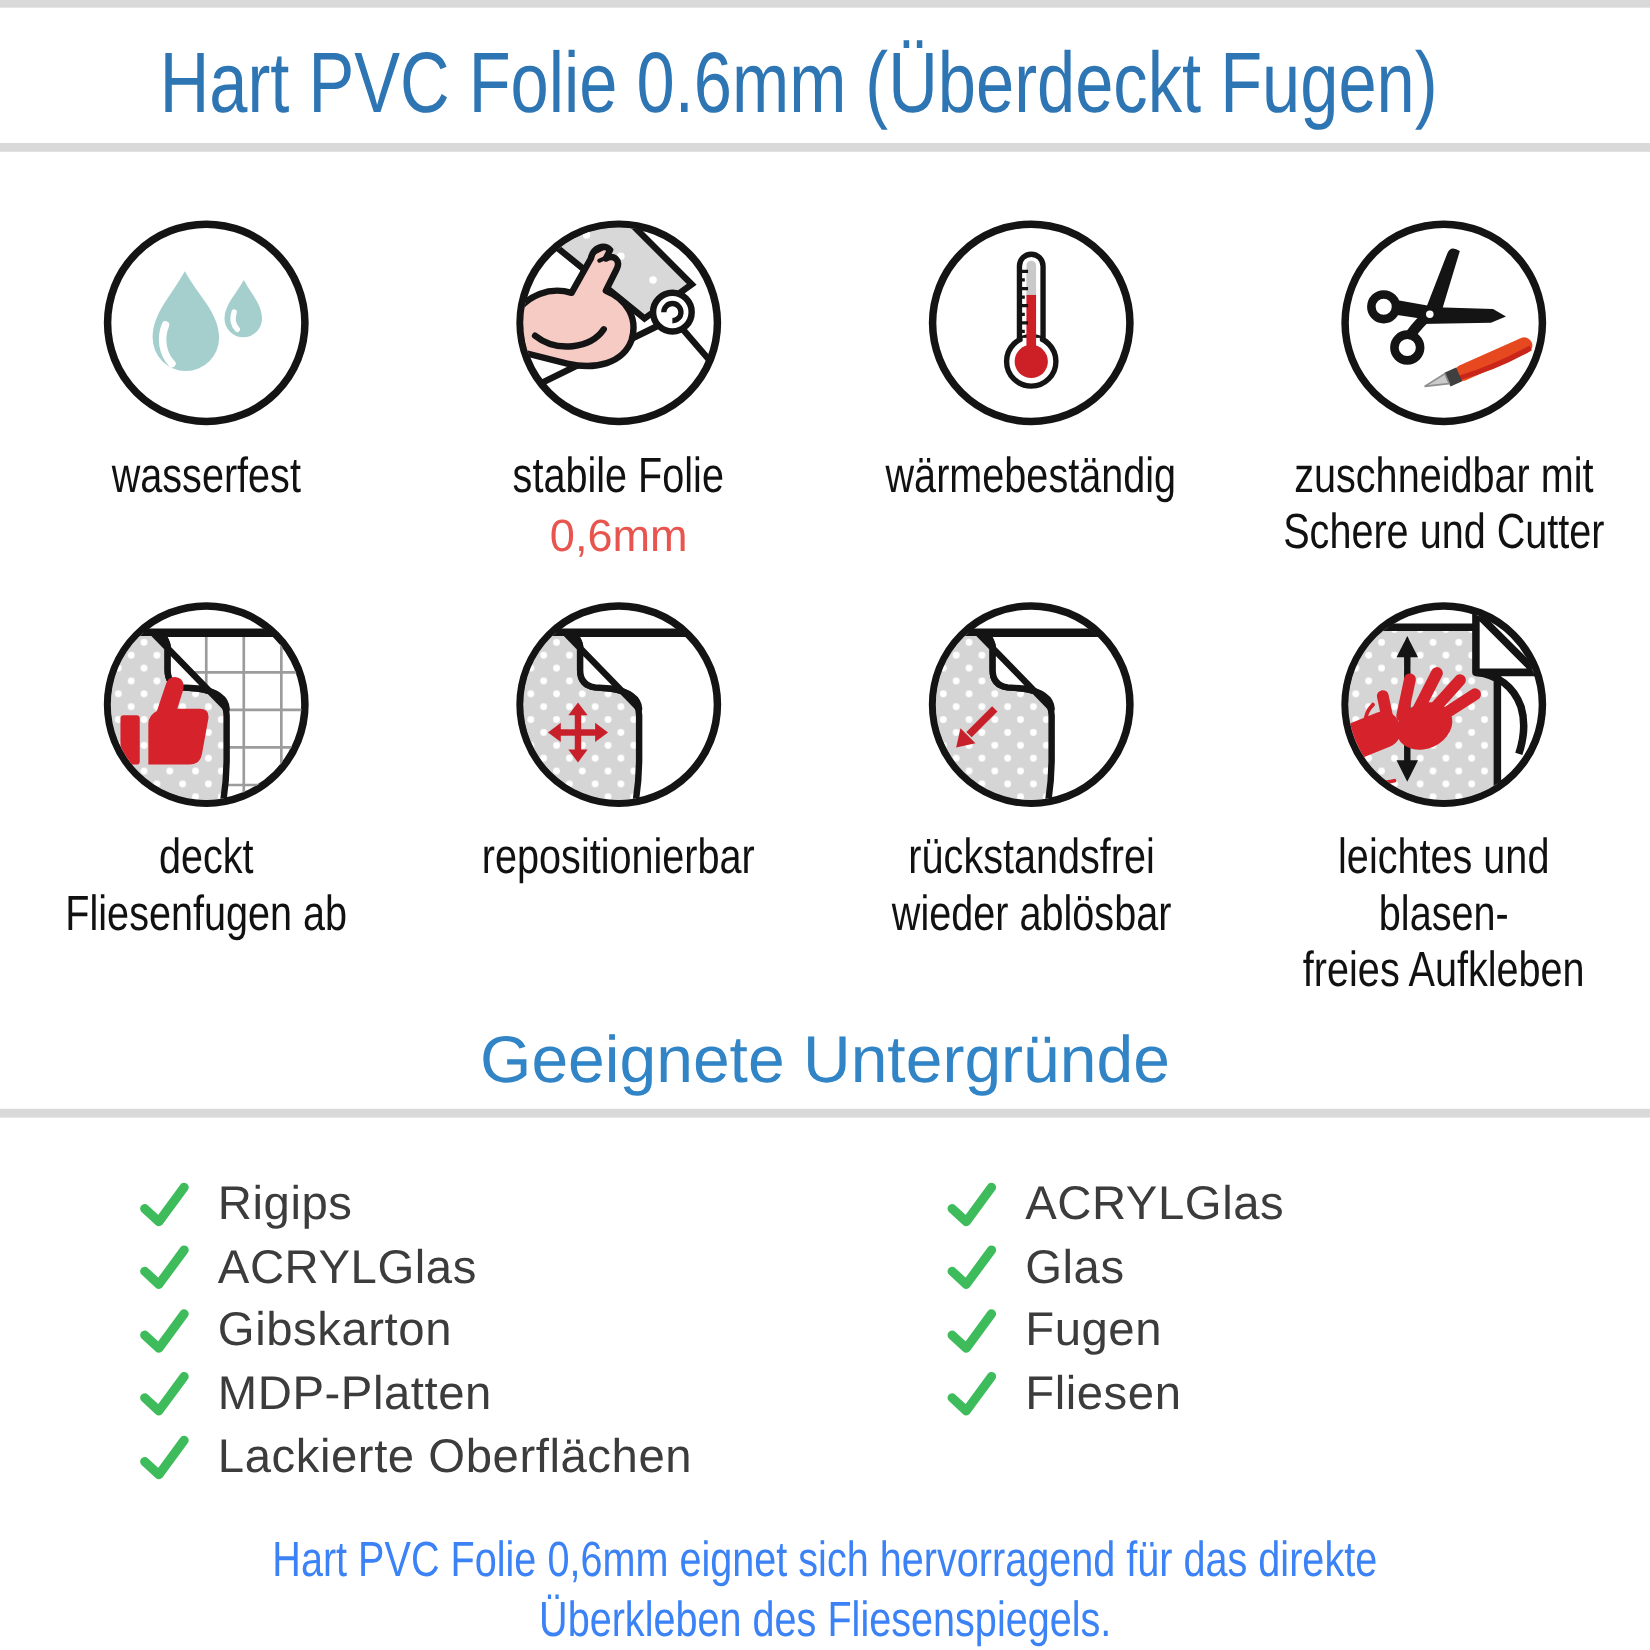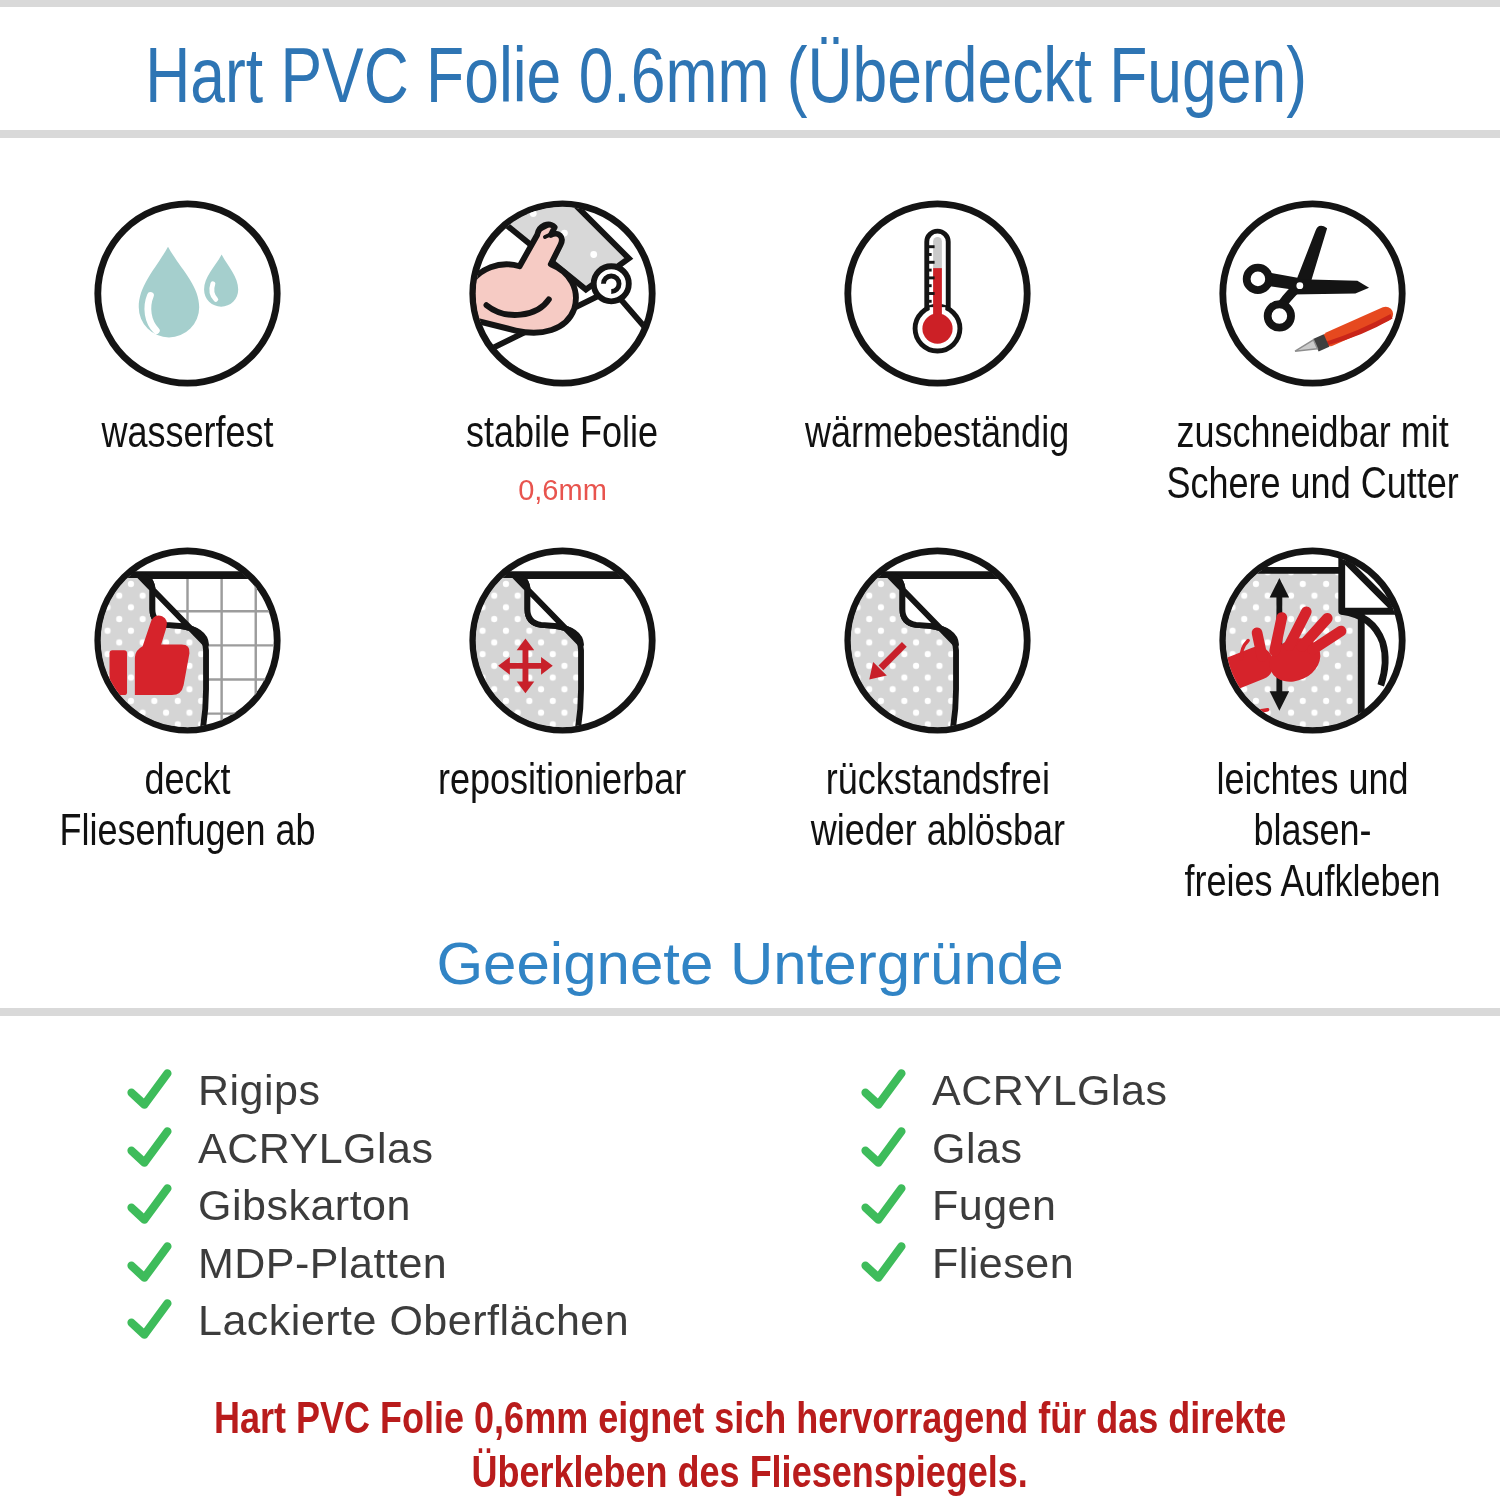--- a/index.html
+++ b/index.html
@@ -11,30 +11,30 @@
   .bar-sub{top:1008px;height:8px;}
   .title{position:absolute;top:35px;left:0;width:1500px;margin:0;text-align:left;
          font-size:78px;line-height:80px;font-weight:500;color:#2e75b4;}
   .cond{display:inline-block;transform:scaleX(0.8);transform-origin:50% 50%;white-space:pre-line;}
   .row{position:absolute;left:0;width:1500px;display:flex;}
   .row1{top:196px;}
   .row2{top:543px;}
   .cell{width:375px;display:flex;flex-direction:column;align-items:center;}
   .ficon{width:195px;height:195px;flex:none;}
   .flabel{margin-top:16px;font-size:45px;line-height:1.13;color:#111;text-align:center;}
-  .fsub{margin-top:17px;font-size:29px;line-height:1.1;color:#e8544e;text-align:center;}
+  .fsub{margin-top:7px;font-size:41px;line-height:1.1;color:#e8544e;text-align:center;}
   .subtitle{position:absolute;top:929px;left:0;width:1500px;margin:0;text-align:center;
             font-size:60px;line-height:70px;font-weight:500;color:#3184c5;}
   .list{position:absolute;list-style:none;margin:0;padding:0;}
-  .list li{display:flex;align-items:flex-start;height:57.5px;font-size:43px;color:#3c3c3c;letter-spacing:0.5px;}
+  .list li{display:flex;align-items:center;height:57.5px;font-size:43px;color:#3c3c3c;letter-spacing:0.5px;}
   .check{width:46px;height:46px;margin-right:26px;flex:none;}
   .list-left{left:126px;top:1066px;}
   .list-right{left:860px;top:1066px;}
   .footer{position:absolute;top:1391px;left:0;width:1500px;text-align:center;
-          font-size:45px;line-height:54px;font-weight:700;color:#b91c1c;}
+          font-size:45px;line-height:54px;font-weight:400;color:#3b82f6;}
 </style>
 </head>
 <body>
 
 <div class="canvas">
 
   <div class="bar bar-top"></div>
   <h1 class="title"><span class="cond">Hart PVC Folie 0.6mm (Überdeckt Fugen)</span></h1>
   <div class="bar bar-title"></div>
 

